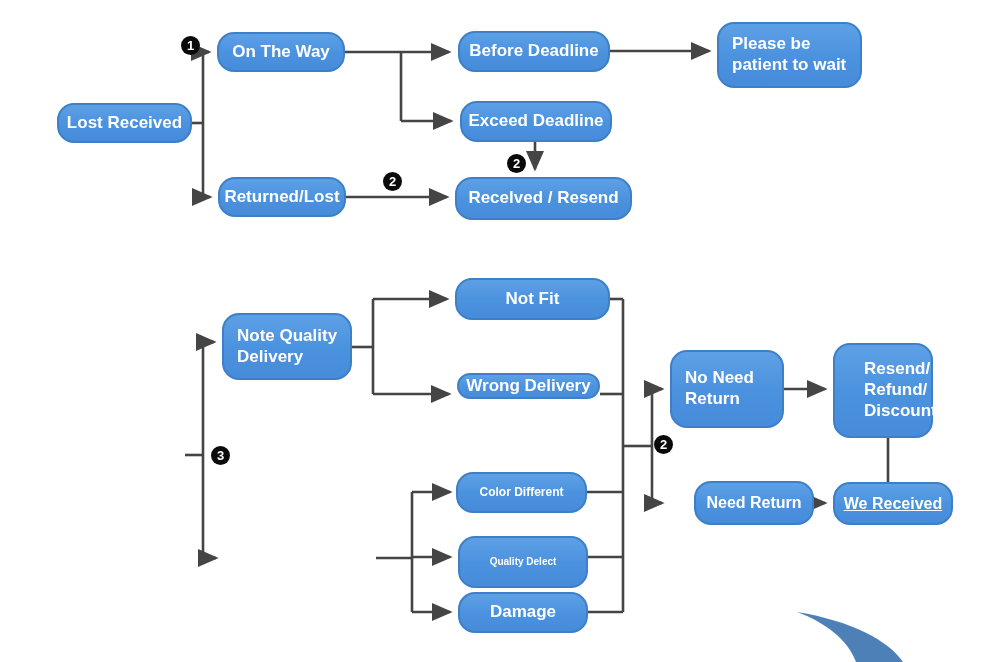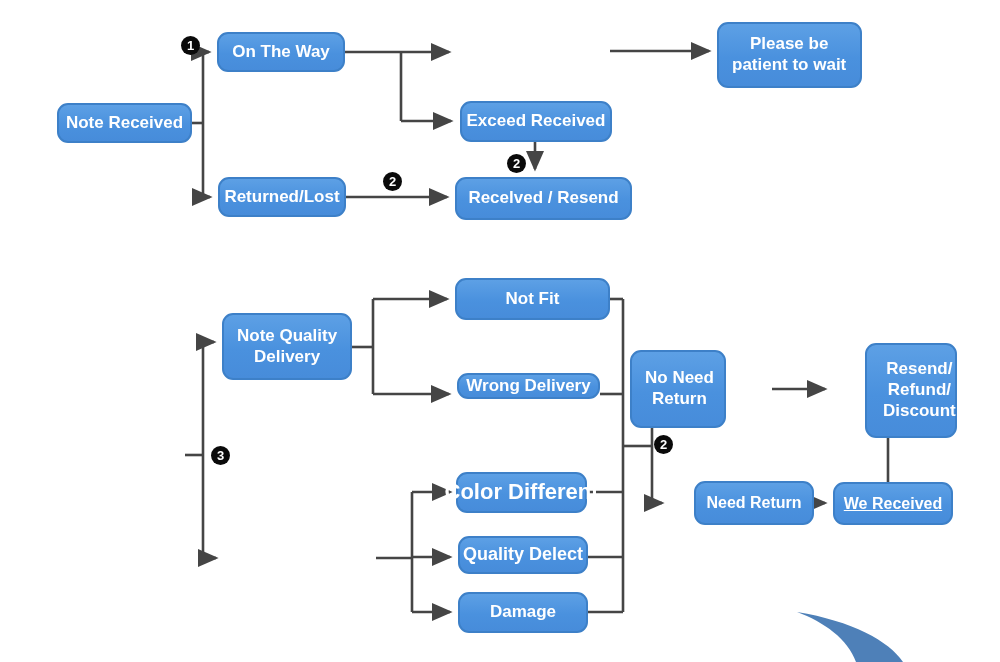--- a/index.html
+++ b/index.html
@@ -22,34 +22,34 @@
     left: 0;
     top: 0;
     width: 1000px;
     height: 662px;
   }
   .node {
     position: absolute;
     box-sizing: border-box;
     background: linear-gradient(180deg, #5da0e5 0%, #4a91de 55%, #478cda 100%);
     border: 2px solid #3d80c8;
-    border-radius: 11px;
+    border-radius: 17px;
     color: #ffffff;
     font-weight: 700;
     font-size: 17px;
     line-height: 1.22;
     display: flex;
     align-items: center;
     justify-content: center;
     text-align: center;
     white-space: pre;
   }
   .node.align-left {
     justify-content: flex-start;
-    text-align: center;
+    text-align: left;
     padding-left: 13px;
   }
   .marker {
     position: absolute;
     box-sizing: border-box;
     width: 19px;
     height: 19px;
     border-radius: 50%;
     background: #0a0a0a;
     color: #ffffff;
@@ -106,39 +106,40 @@
       <path d="M652,389 V503"></path>
       <path d="M652,389 H662" marker-end="url(#ah)"></path>
       <path d="M652,503 H662" marker-end="url(#ah)"></path>
       <path d="M772,389 H825" marker-end="url(#ah)"></path>
       <path d="M790,503 H825" marker-end="url(#ah)"></path>
       <path d="M888,438 V482"></path>
     </g>
     <path d="M797,612 C824,622 848,639 856,662 L903,662 C889,641 852,621 797,612 Z" fill="#4e80b8"></path>
   </svg>
 
-  <div class="node" style="left:57px; top:103px; width:135px; height:40px;">Note Received</div>
+  <div class="node" style="left:57px; top:103px; width:135px; height:40px;">Lost Received</div>
   <div class="node" style="left:217px; top:32px; width:128px; height:40px;">On The Way</div>
   <div class="node" style="left:218px; top:177px; width:128px; height:40px;">Returned/Lost</div>
+  <div class="node" style="left:458px; top:31px; width:152px; height:41px;">Before Deadline</div>
   <div class="node align-left" style="left:717px; top:22px; width:145px; height:66px;">Please be
 patient to wait</div>
-  <div class="node" style="left:460px; top:101px; width:152px; height:41px;">Exceed Received</div>
+  <div class="node" style="left:460px; top:101px; width:152px; height:41px;">Exceed Deadline</div>
   <div class="node" style="left:455px; top:177px; width:177px; height:43px;text-align:right;">Recelved / Resend</div>
 
   <div class="node align-left" style="left:222px; top:313px; width:130px; height:67px;">Note Quality
 Delivery</div>
   <div class="node" style="left:455px; top:278px; width:155px; height:42px;">Not Fit</div>
   <div class="node" style="left:457px; top:373px; width:143px; height:26px;">Wrong Delivery</div>
-  <div class="node" style="left:456px; top:472px; width:131px; height:41px; font-size:22px;">Color Different</div>
-  <div class="node" style="left:458px; top:536px; width:130px; height:38px; font-size:18px;">Quality Delect</div>
+  <div class="node" style="left:456px; top:472px; width:131px; height:41px; font-size:12px;">Color Different</div>
+  <div class="node" style="left:458px; top:536px; width:130px; height:52px; font-size:10px;">Quality Delect</div>
   <div class="node" style="left:458px; top:592px; width:130px; height:41px;">Damage</div>
-  <div class="node align-left" style="left:630px; top:350px; width:96px; height:78px;">No Need
+  <div class="node align-left" style="left:670px; top:350px; width:114px; height:78px;">No Need
 Return</div>
   <div class="node" style="left:670px; top:481px; width:120px; height:44px; font-size:16px;margin-left:24px;">Need Return</div>
-  <div class="node align-left" style="left:865px; top:343px; width:92px; height:95px; padding-left:16px;">Resend/
+  <div class="node align-left" style="left:833px; top:343px; width:100px; height:95px; padding-left:29px;">Resend/
 Refund/
 Discount</div>
   <div class="node" style="left:833px; top:482px; width:120px; height:43px; font-size:16px;text-decoration:underline;">We Received</div>
 
   <div class="marker" style="left:181px; top:36px;">1</div>
   <div class="marker" style="left:507px; top:154px;">2</div>
   <div class="marker" style="left:383px; top:172px;">2</div>
   <div class="marker" style="left:211px; top:446px;">3</div>
   <div class="marker" style="left:654px; top:435px;">2</div>
 

